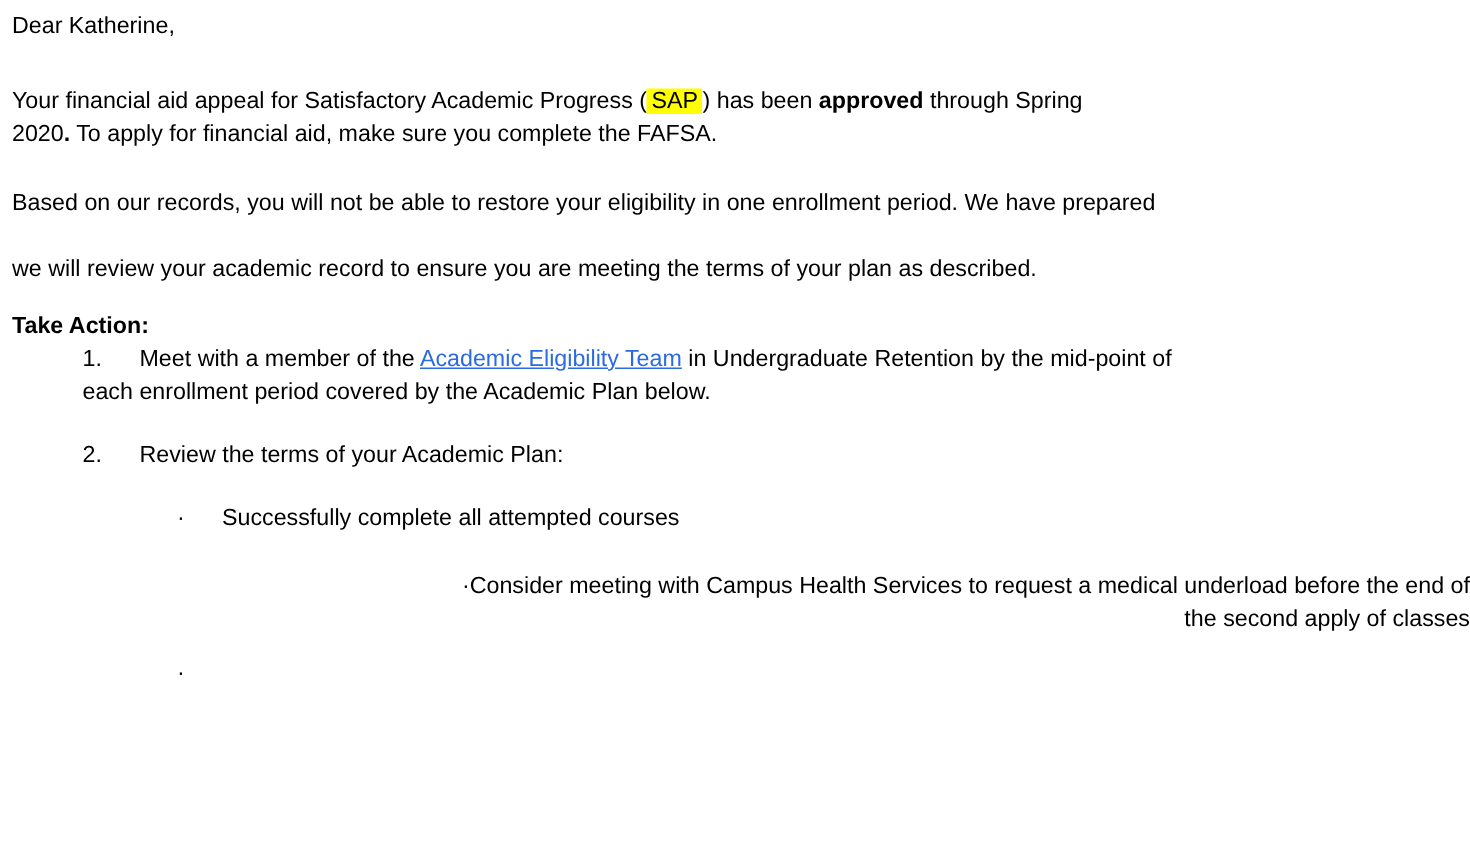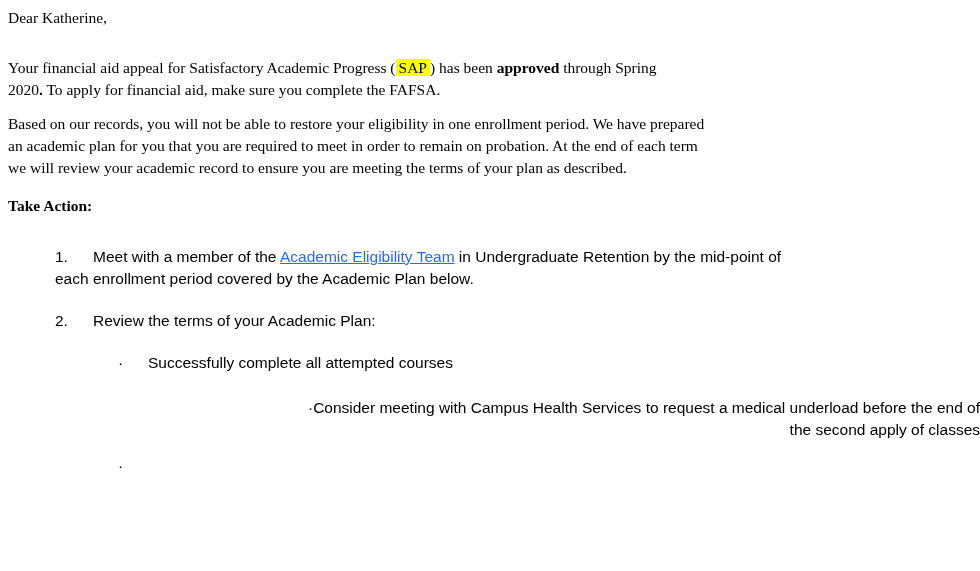--- a/index.html
+++ b/index.html
@@ -10,37 +10,37 @@
     background: #ffffff;
     overflow: hidden;
     font-family: "Liberation Sans", "DejaVu Sans", sans-serif;
     font-size: 15.5px;
     line-height: 22px;
     color: var(--text, #000000);
   }
   .content {
     padding: 7px 0 0 8px;
   }
-  .para { white-space: nowrap; font-family: Liberation Serif, serif; }
+  .para { white-space: nowrap; }
   .b { font-weight: bold; }
   .hl {
     background: var(--highlight-yellow, #ffff00);
     padding: 0 3px;
   }
   a.doc-link {
     color: var(--link-blue, #2a6be2);
     text-decoration: underline;
     cursor: pointer;
   }
   .p-appeal   { margin-top: 28px; }
-  .p-records  { margin-top: 12px; }
+  .p-records  { margin-top: 24px; }
   .take-action{ margin-top: 16px; font-weight: bold; }
   .numbered   { margin-left: 47px; white-space: nowrap; }
   .num        { display: inline-block; width: 38px; }
-  .item1      { margin-top: 29px; }
+  .item1      { }
   .item2      { margin-top: 20px; }
   .item3      { margin-top: 47px; }
   .bullet     { margin-left: 140px; white-space: nowrap; }
   .marker     { display: inline-block; width: 30px; margin-left: -30px; }
   .bullet1    { margin-top: 20px; }
   .bullet2    { margin-top: 23px; text-align: right; }
   .bullet-empty { margin-top: 14px; }
 </style>
 </head>
 <body>
@@ -52,21 +52,21 @@
       <span>Dear Katherine,</span>
     </div>
 
     <div class="para p-appeal">
       <span>Your financial aid appeal for Satisfactory Academic Progress (</span><span class="hl">SAP</span><span>) has been </span><span class="b">approved</span><span> through Spring</span><br>
       <span>2020</span><span class="b">.</span><span> To apply for financial aid, make sure you complete the FAFSA.</span>
     </div>
 
     <div class="para p-records">
       <span>Based on our records, you will not be able to restore your eligibility in one enrollment period. We have prepared</span><br>
-      <span>an academic plan for you that you are required to meet in order to remain on probation. At the end of each term</span><br>
+      <br>
       <span>we will review your academic record to ensure you are meeting the terms of your plan as described.</span>
     </div>
 
     <div class="para take-action">
       <span>Take Action:</span>
     </div>
 
     <div class="numbered item1">
       <span class="num">1.</span><span>Meet with a member of the </span><a class="doc-link">Academic Eligibility Team</a><span> in Undergraduate Retention by the mid-point of</span><br>
       <span>each enrollment period covered by the Academic Plan below.</span>

